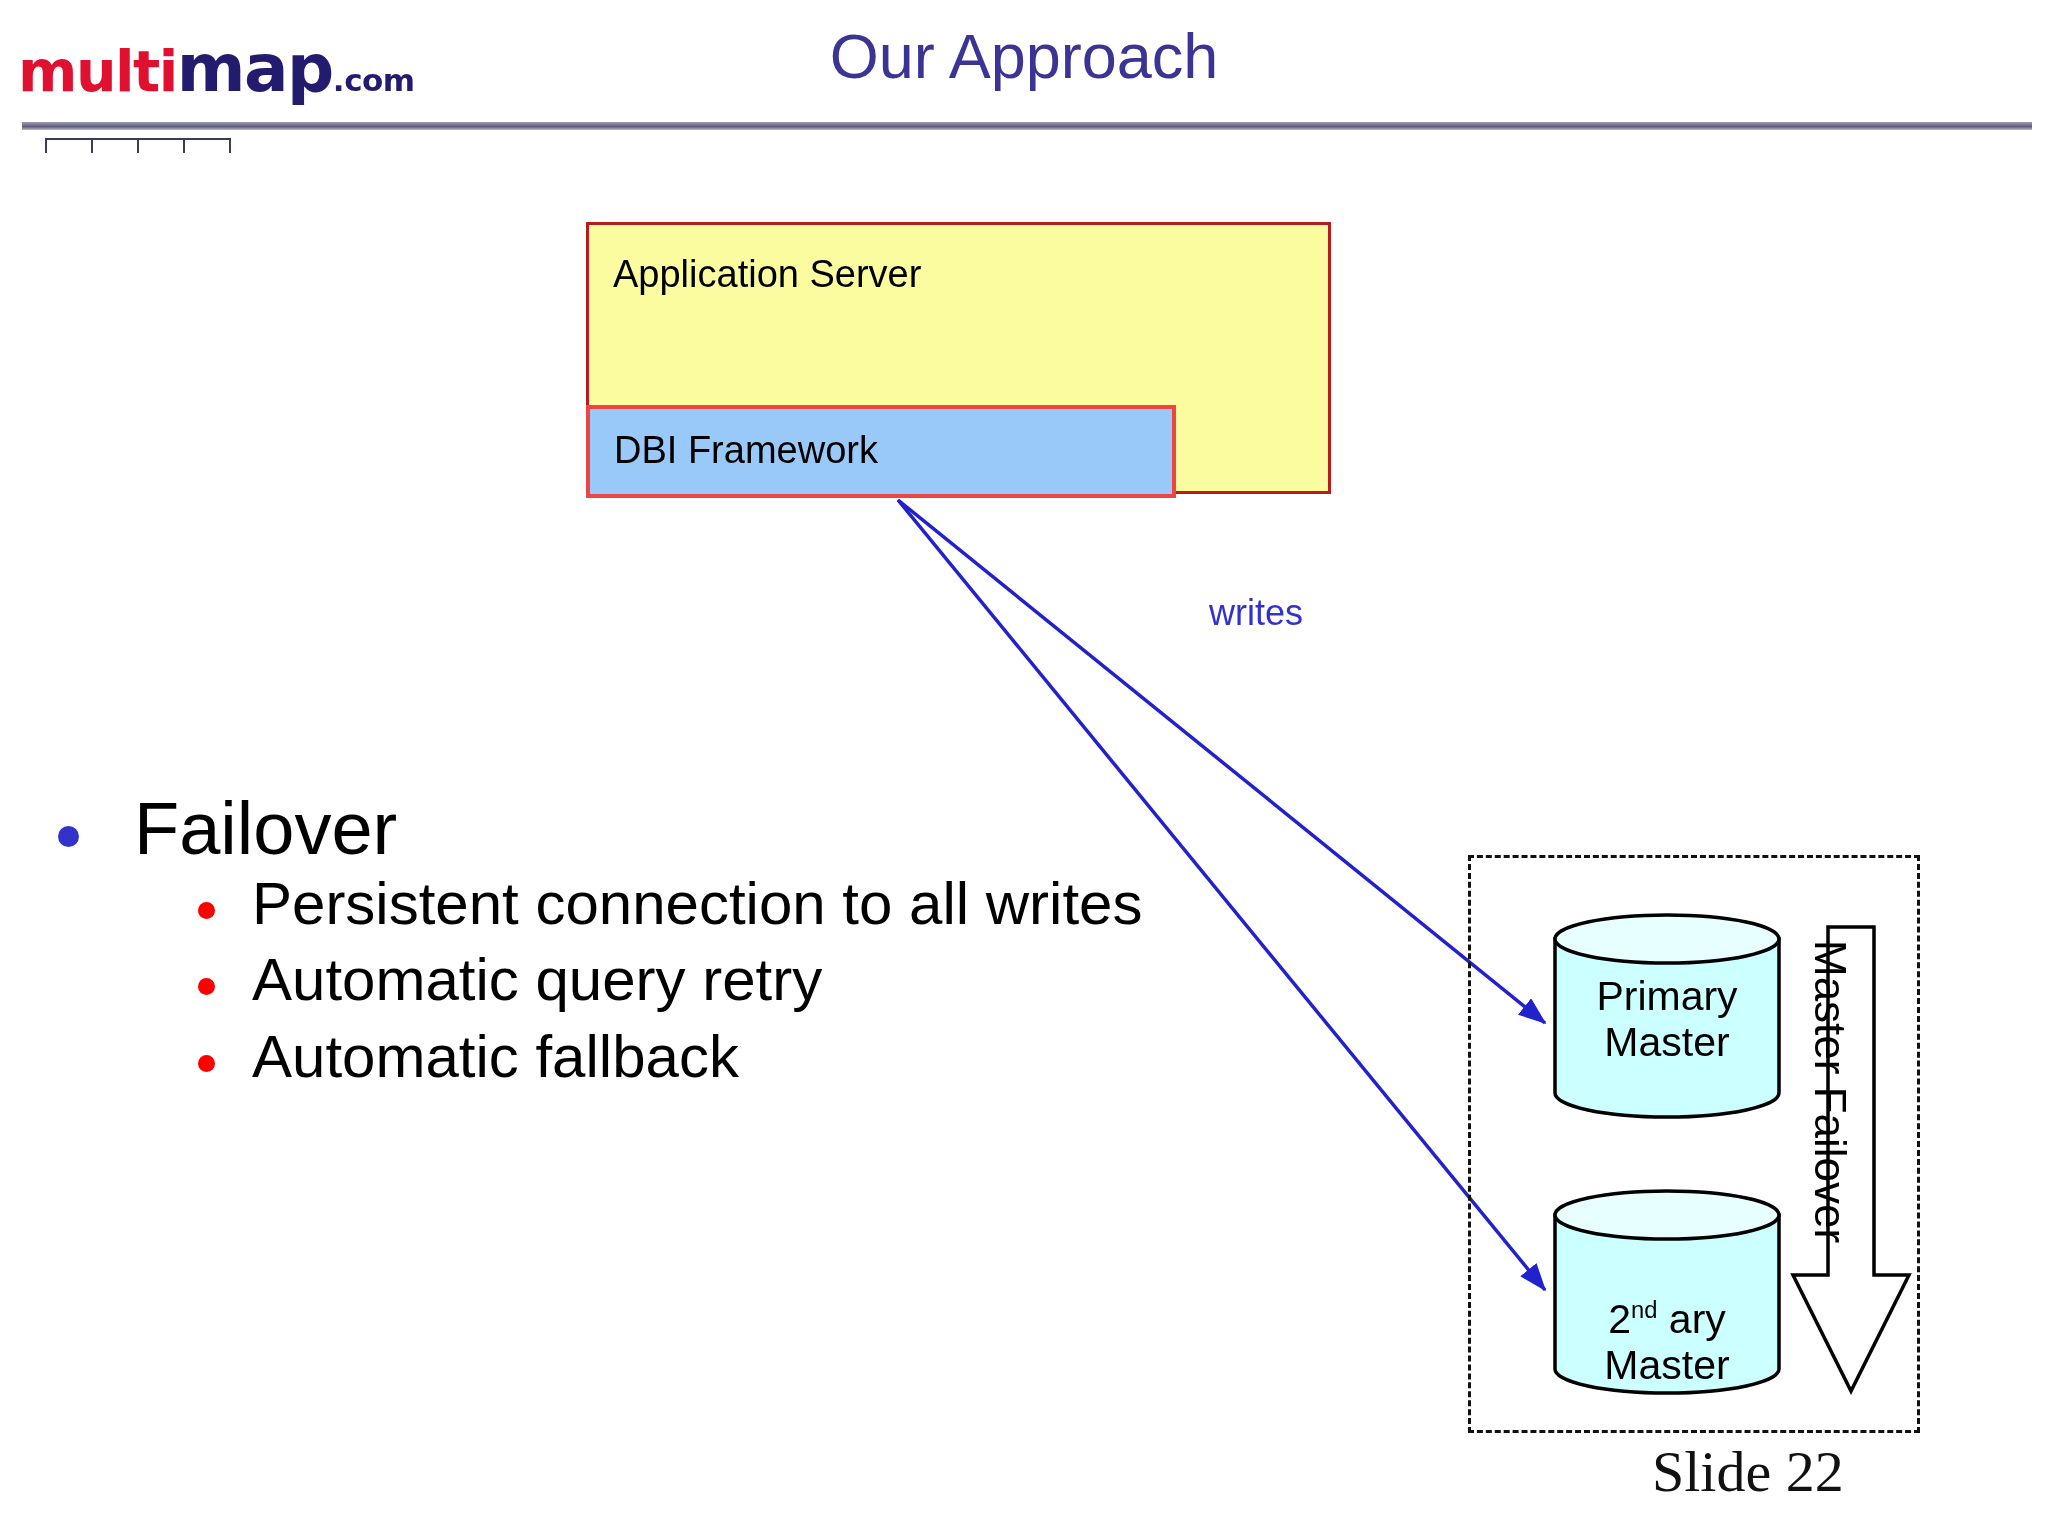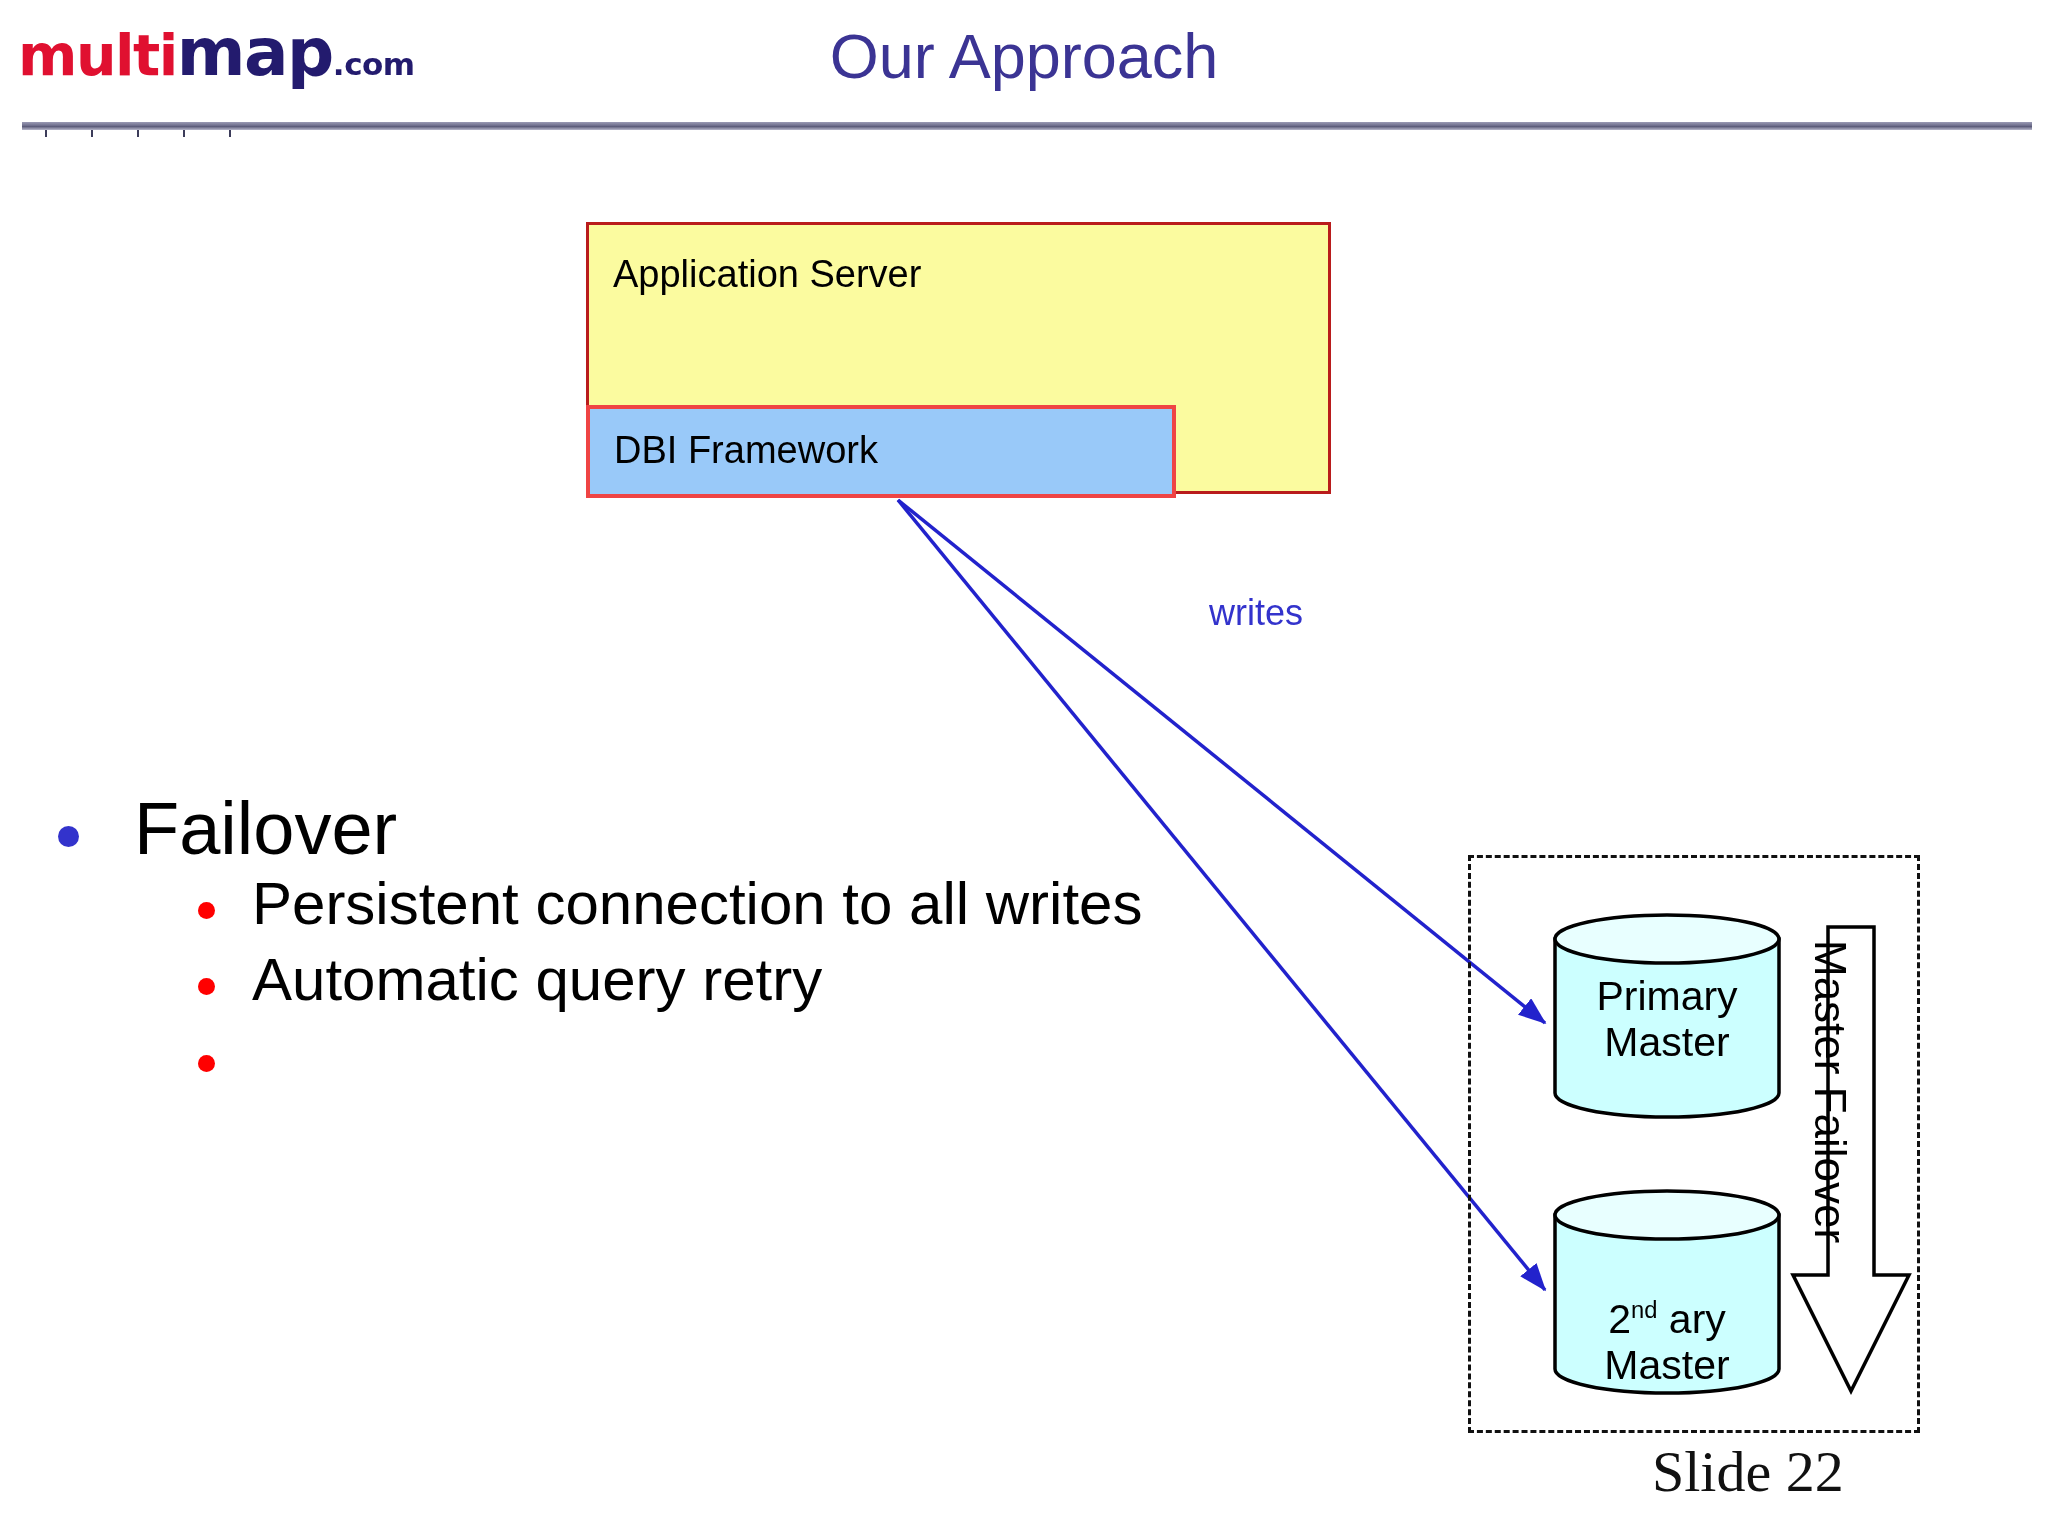--- a/index.html
+++ b/index.html
@@ -18,21 +18,21 @@
   
   #slide-header {
     position: absolute;
     left: 0; top: 0;
     width: 2048px;
     height: 132px;
   }
   #brand-logo {
     position: absolute;
     left: 18px;
-    top: 20px;
+    top: 36px;
     width: 330px;
     height: 100px;
     text-align: right;
   }
   #logo-wordmark {
     position: absolute;
     left: 0;
     top: 0;
     font-family: "DejaVu Sans", sans-serif;
     font-weight: bold;
@@ -308,20 +308,21 @@
     <span>Persistent connection to all writes</span>
   </div>
 
   <div class="bullet-l2">
     <span class="bdot"></span>
     <span>Automatic query retry</span>
   </div>
 
   <div class="bullet-l2">
     <span class="bdot"></span>
+    <span>Automatic fallback</span>
   </div>
 
 </div>
 
 <div id="db-cluster-group"></div>
 
 <div class="db-cylinder" id="primary-master-cylinder">
   <svg width="230" height="208" viewBox="0 0 230 208">
     <path d="M3,27 L3,181 A112,24 0 0,0 227,181 L227,27 Z" fill="#CCFFFF" stroke="#000000" stroke-width="3.5"></path>
     <ellipse cx="115" cy="27" rx="112" ry="24" fill="#E8FFFF" stroke="#000000" stroke-width="3.5"></ellipse>

